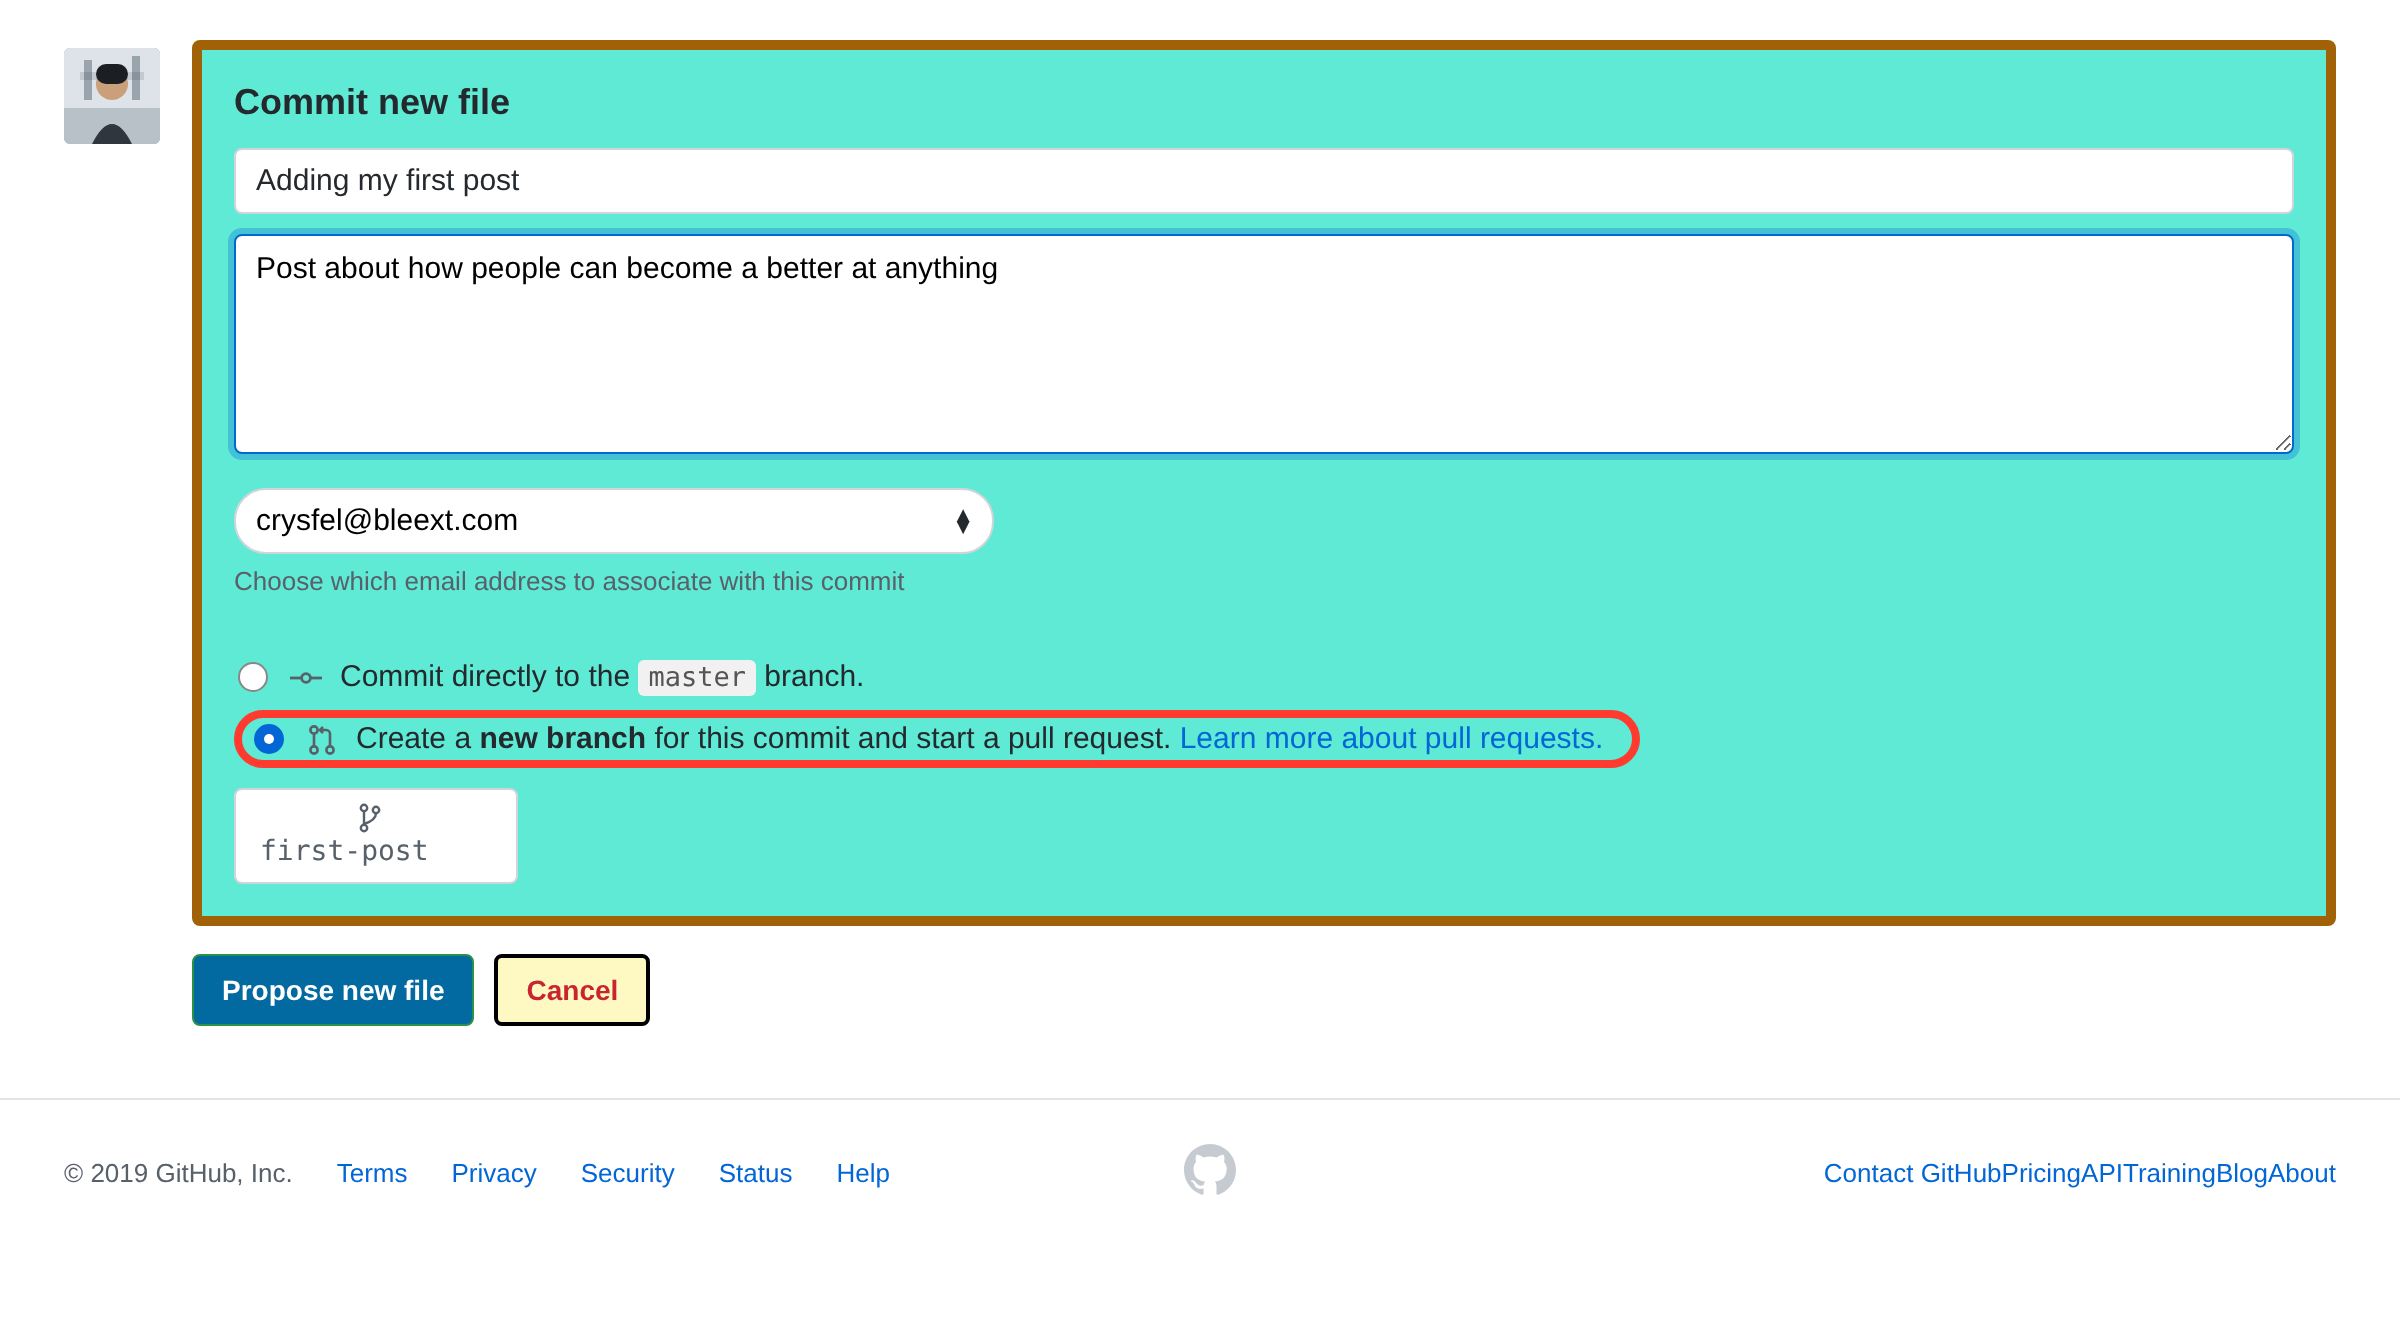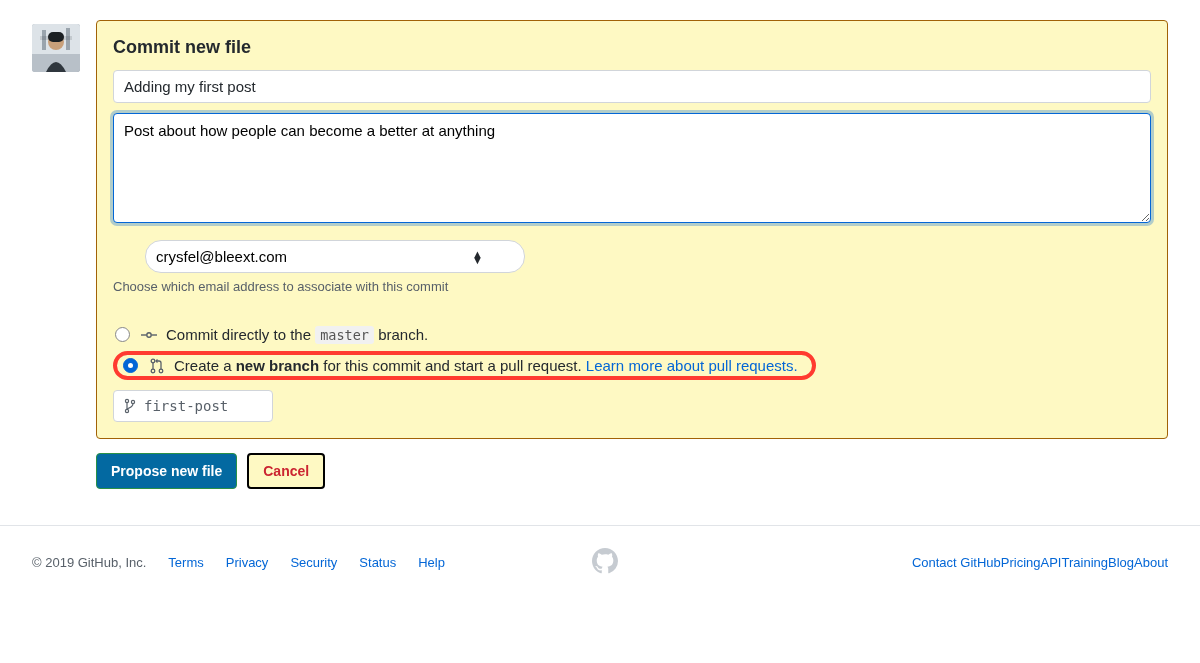--- a/index.html
+++ b/index.html
@@ -41,23 +41,23 @@
   .speech-arrow::after {
     content: "";
     position: absolute;
     left: 1px; top: -7px;
     border-top: 7px solid transparent;
     border-bottom: 7px solid transparent;
     border-right: 7px solid #fafbfc;
   }
   .panel {
     flex: 1;
-    border: 1px solid #a16207;
-    border-radius: 4px;
-    background: #fef9c3;
+    border: 5px solid #a16207;
+    border-radius: 4px;
+    background: #5eead4;
     position: relative;
     padding: 16px;
   }
   .panel h3 {
     margin: 0 0 12px 0;
     font-size: 18px;
     font-weight: 600;
   }
   .summary-input {
     width: 100%;
@@ -90,21 +90,20 @@
     margin-bottom: 6px;
   }
   .email-select {
     width: 100%;
     padding: 7px 28px 7px 10px;
     font-size: 15px;
     border: 1px solid #d1d5da;
     border-radius: 16px;
     background: #fff;
     appearance: none;
-    margin-left: 32px;
   }
   .select-caret {
     position: absolute;
     right: 10px;
     top: 50%;
     transform: translateY(-50%);
     pointer-events: none;
     font-size: 11px;
     line-height: 6px;
     color: #24292e;
@@ -170,20 +169,21 @@
     margin-top: 10px;
     display: inline-flex;
     align-items: center;
     border: 1px solid #d1d5da;
     border-radius: 4px;
     background: #fff;
     padding: 6px 10px;
     font-family: SFMono-Regular, Consolas, monospace;
     font-size: 14px;
     color: #586069;
+    flex-direction: column;
   }
   .branch-input-wrap svg { margin-right: 6px; }
   .branch-input {
     border: none;
     outline: none;
     font: inherit;
     color: #586069;
     background: transparent;
     width: 120px;
   }

